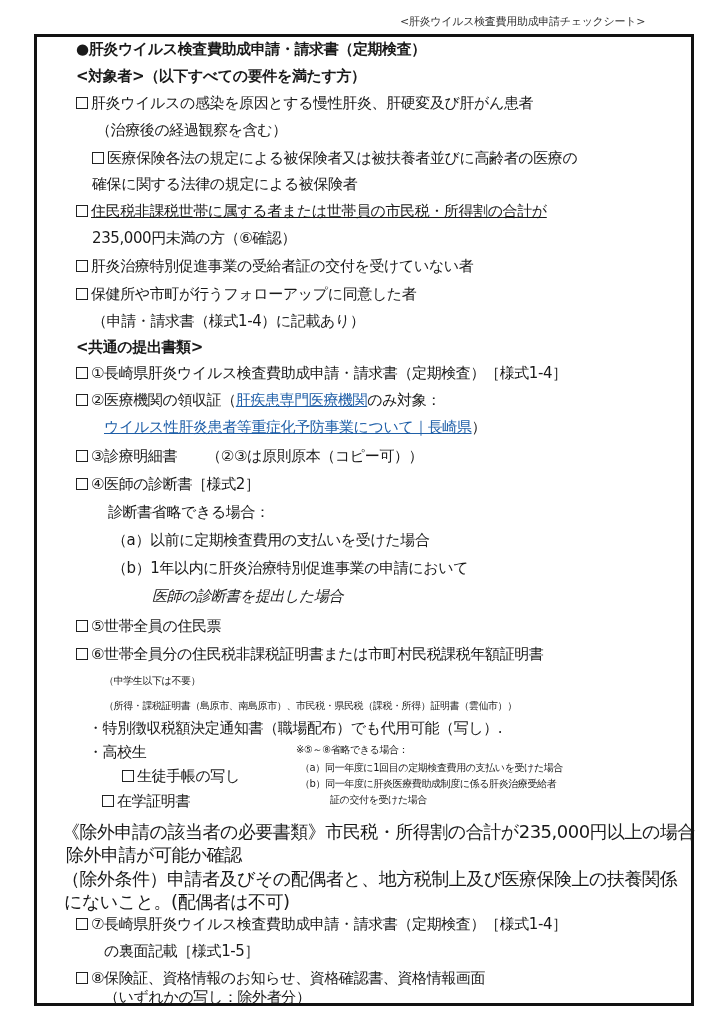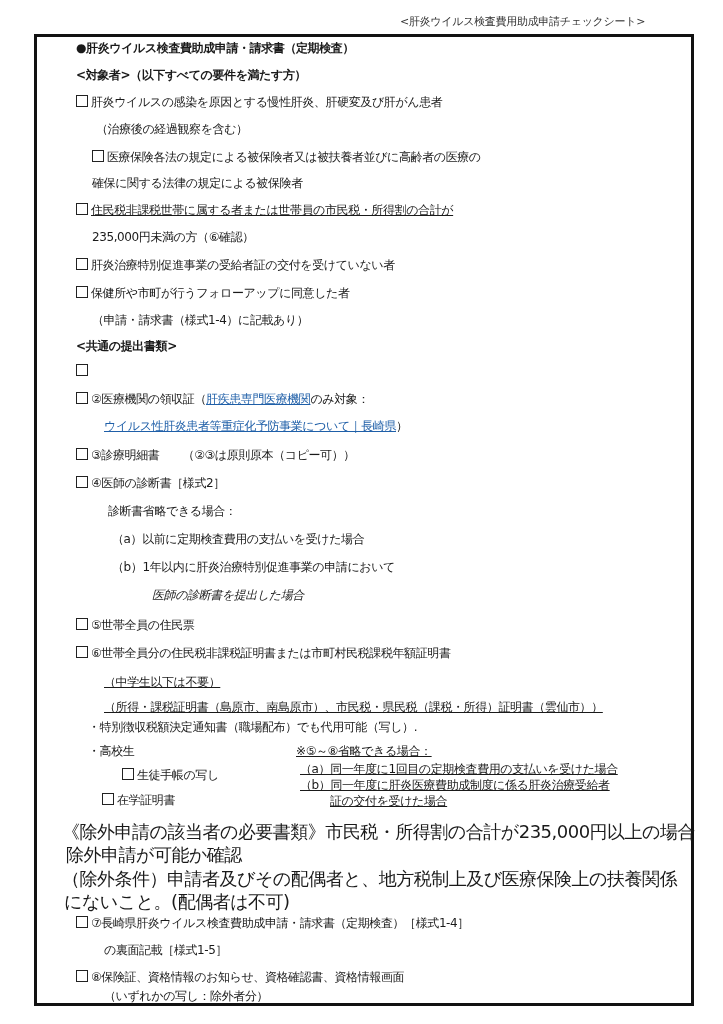--- a/index.html
+++ b/index.html
@@ -10,23 +10,23 @@
   }
   .header-label {
     position: absolute; top: 14px; left: 400px; width: 290px;
     font-size: 11px; color: #333; white-space: nowrap; letter-spacing: -0.3px;
   }
   .frame {
     position: absolute; left: 34px; top: 34px; width: 660px; height: 972px;
     border: 3px solid #111; box-sizing: border-box;
   }
   .line {
-    position: absolute; white-space: nowrap; font-size: 12px; letter-spacing: -0.4px;
+    position: absolute; white-space: nowrap; font-size: 15px; letter-spacing: -0.4px;
   }
-  .small { font-size: 12px; letter-spacing: -0.4px; text-decoration: underline; }
+  .small { font-size: 10px; letter-spacing: -0.4px; }
   .smaller { font-size: 18px; letter-spacing: -0.5px; }
   .bold { font-weight: bold; }
   .check { display: inline-block; width: 12px; height: 12px; border: 1.5px solid #222;
            box-sizing: border-box; margin-right: 3px; vertical-align: -1px; }
   .link { color: #1f5fa8; text-decoration: underline; }
 </style>
 </head>
 <body>
 
 <div class="header-label">&lt;肝炎ウイルス検査費用助成申請チェックシート&gt;</div>
@@ -57,21 +57,21 @@
 </div>
 
 <div class="line" style="left:76px;top:285px;">
   <span class="check"></span><span>保健所や市町が行うフォローアップに同意した者</span>
 </div>
 <div class="line" style="left:92px;top:312px;">（申請・請求書（様式1-4）に記載あり）</div>
 
 <div class="line bold" style="left:76px;top:338px;">&lt;共通の提出書類&gt;</div>
 
 <div class="line" style="left:76px;top:364px;">
-  <span class="check"></span>
+  <span class="check"></span><span>①長崎県肝炎ウイルス検査費助成申請・請求書（定期検査）［様式1-4］</span>
 </div>
 
 <div class="line" style="left:76px;top:391px;">
   <span class="check"></span><span>②医療機関の領収証（</span><span class="link">肝疾患専門医療機関</span><span>のみ対象：</span>
 </div>
 <div class="line" style="left:104px;top:418px;">
   <span class="link">ウイルス性肝炎患者等重症化予防事業について｜長崎県</span><span>）</span>
 </div>
 
 <div class="line" style="left:76px;top:447px;">

